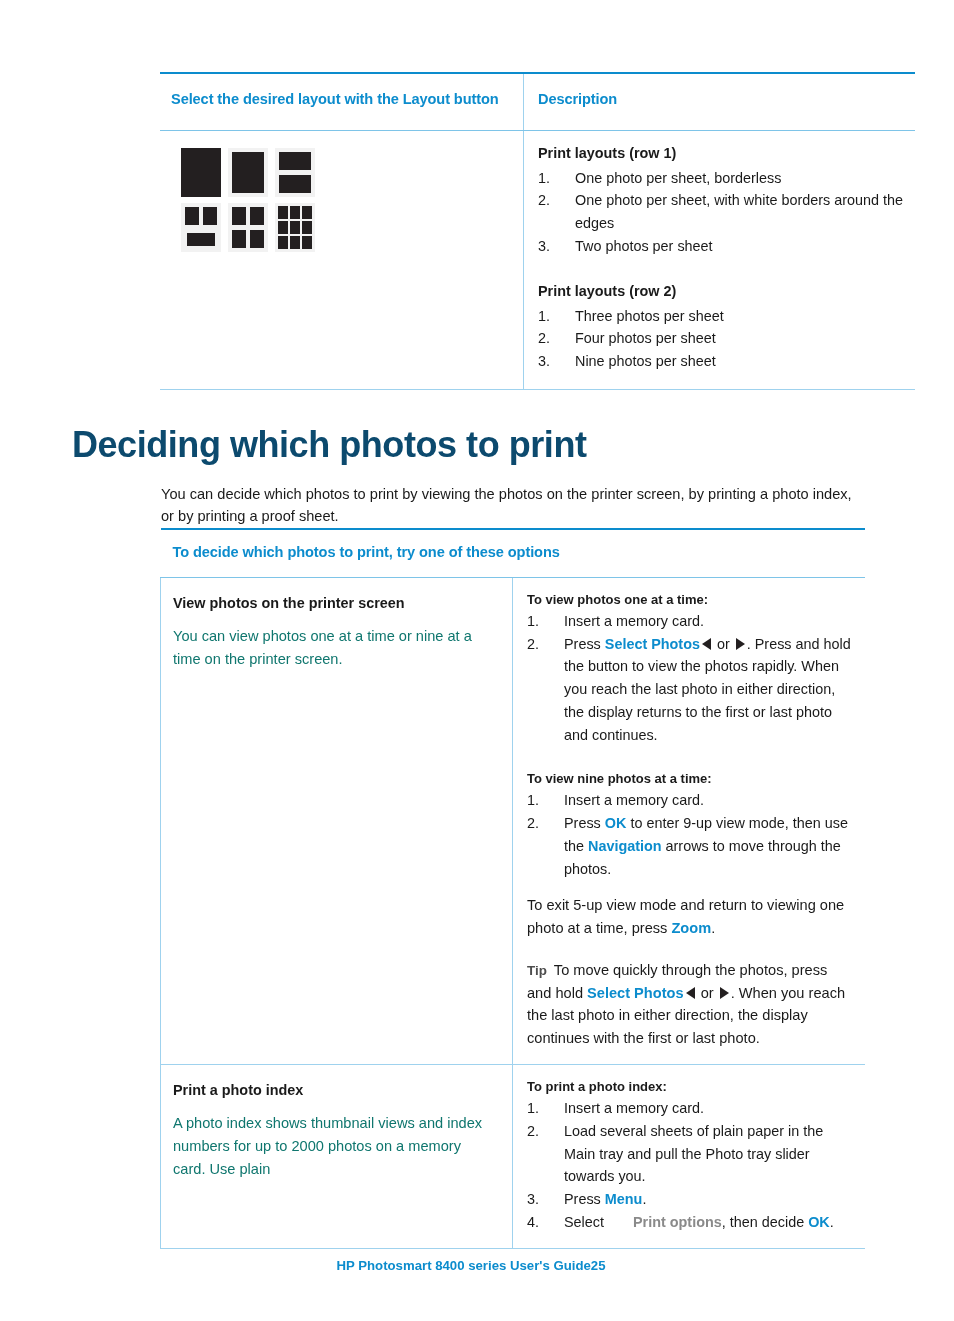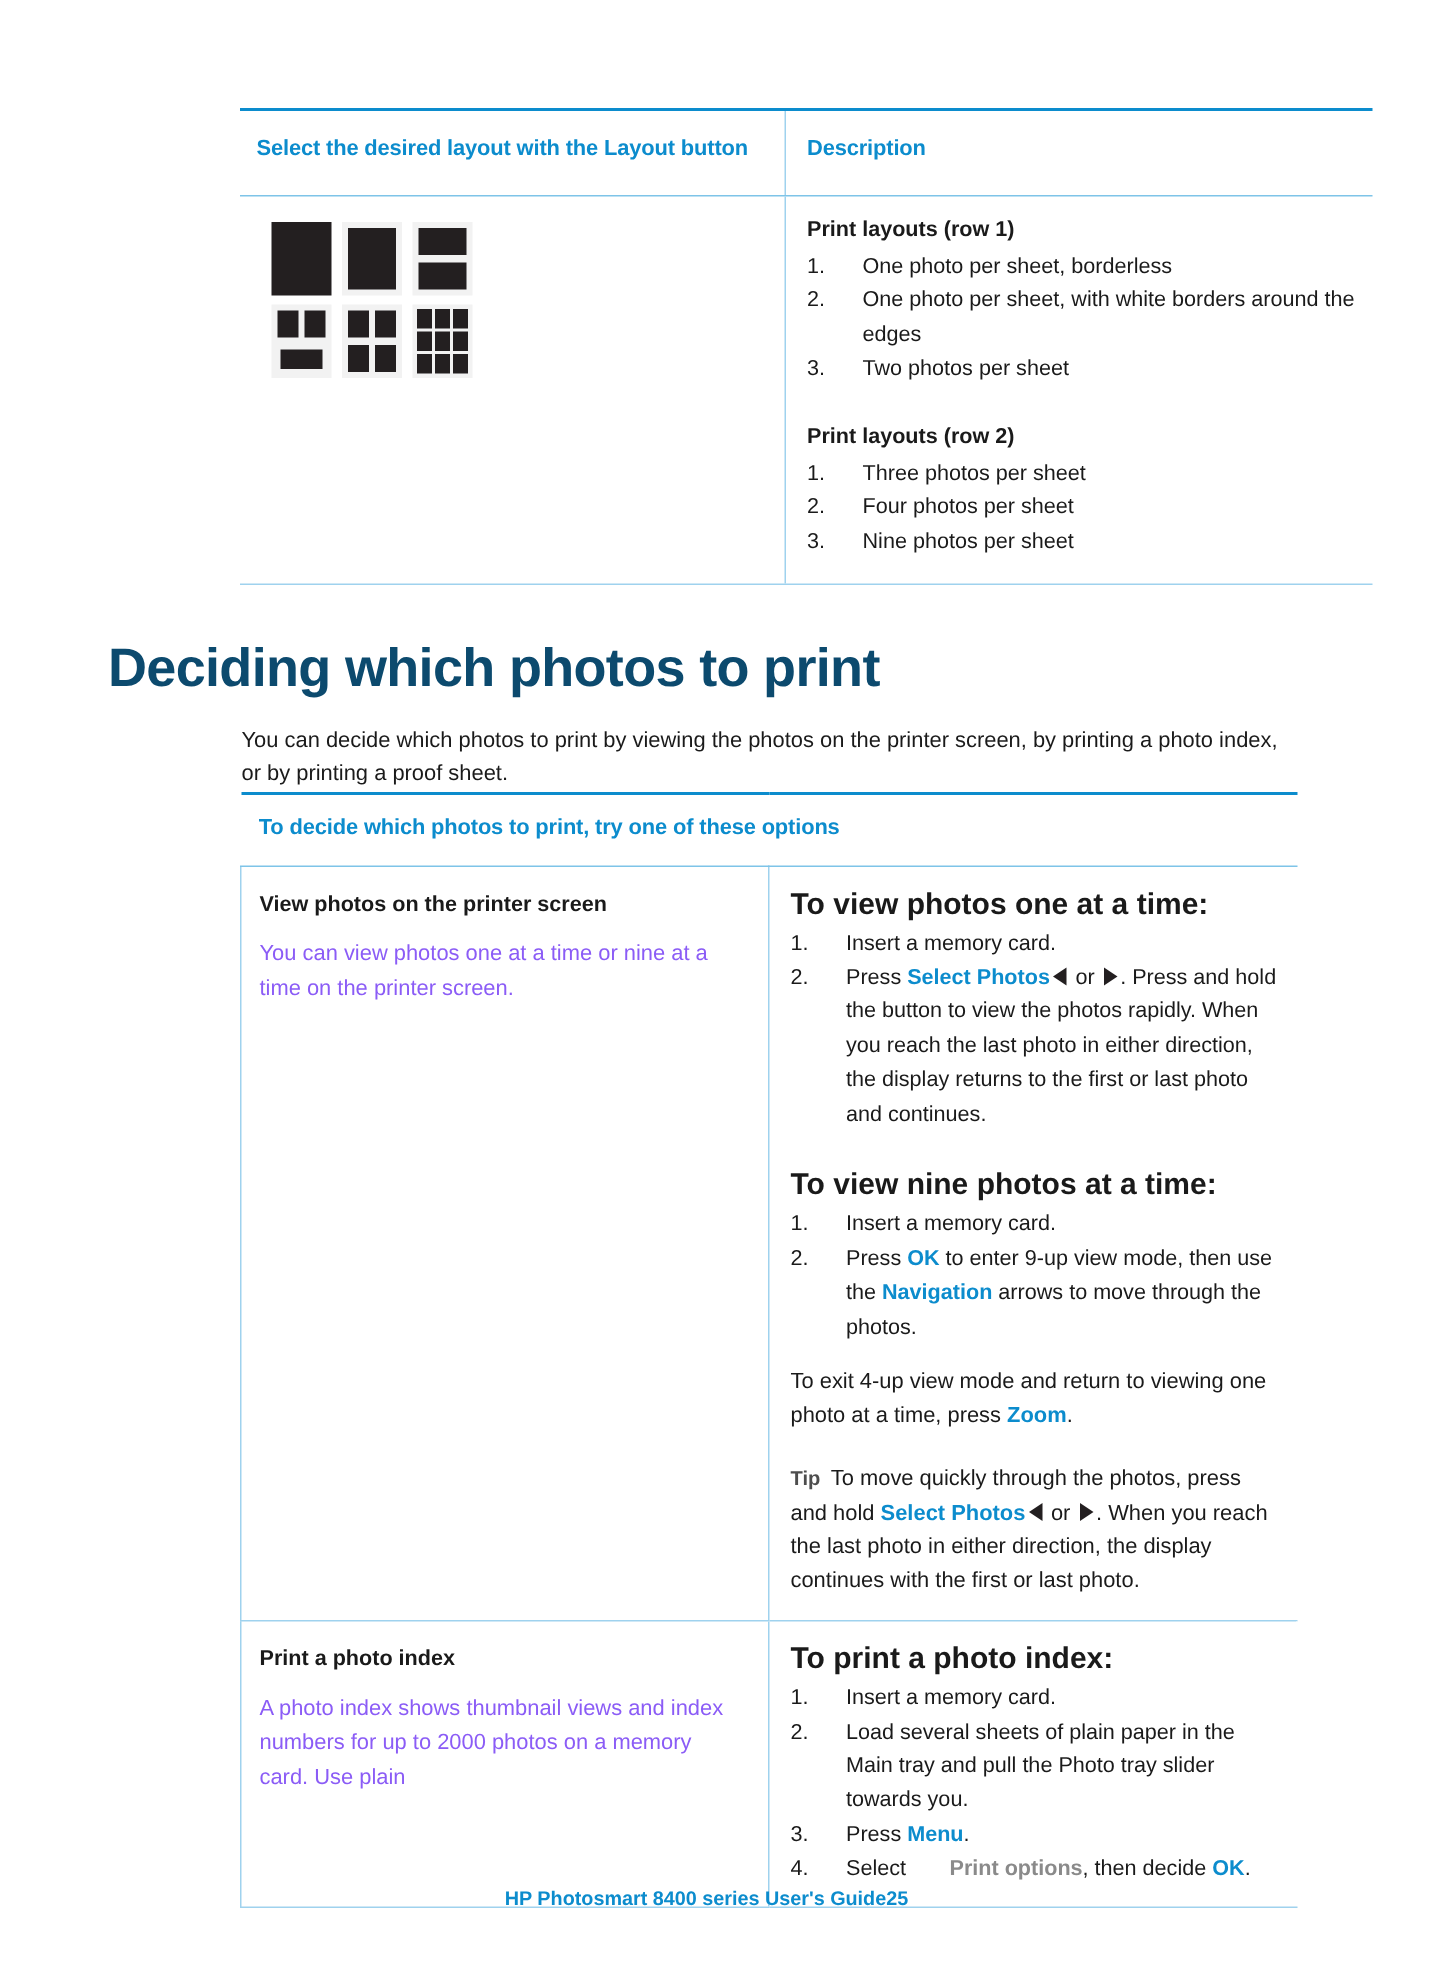--- a/index.html
+++ b/index.html
@@ -212,26 +212,26 @@
     font-weight: bold;
     font-size: 14.4px;
     line-height: 1.42;
     margin: 0 0 12px 0;
     color: #1a1a1a;
   }
   .cell-p {
     font-size: 14.6px;
     line-height: 1.56;
     margin: 0;
-    color: #8b5cf6;
+    color: #0f766e;
   }
 
   .sub-h {
     font-weight: bold;
-    font-size: 20px;
+    font-size: 13px;
     margin: 0 0 3px 0;
     color: #1a1a1a;
   }
   .sub-h.spaced { margin-top: 25px; }
 
   .blue { color: #0c8ccd; font-weight: bold; }
   .grey-b { color: #8a8a8a; font-weight: bold; margin-left: 25px; }
 
   .arrow {
     display: inline-block;
@@ -426,21 +426,21 @@
             <li>
               <span class="num">1.</span>
               <span class="txt">Insert a memory card.</span>
             </li>
             <li>
               <span class="num">2.</span>
               <span class="txt"><span>Press </span><span class="blue">OK</span><span> to enter 9-up view mode, then use the </span><span class="blue">Navigation</span><span> arrows to move through the photos.</span></span>
             </li>
           </ol>
 
-          <p class="para-block"><span>To exit 4-up view mode and return to viewing one photo at a time, press </span><span class="blue">Zoom</span><span>.</span></p>
+          <p class="para-block"><span>To exit 5-up view mode and return to viewing one photo at a time, press </span><span class="blue">Zoom</span><span>.</span></p>
 
           <p class="tip-block"><span class="tip-label">Tip</span><span>To move quickly through the photos, press and hold </span><span class="blue">Select Photos</span><span class="arrow arrow-left"></span><span> or </span><span class="arrow arrow-right"></span><span>. When you reach the last photo in either direction, the display continues with the first or last photo.</span></p>
 
         </td>
       </tr>
 
       <tr class="last-row">
         <td class="c-left">
           <p class="cell-h">Print a photo index</p>
           <p class="cell-p">A photo index shows thumbnail views and index numbers for up to 2000 photos on a memory card. Use plain</p>

